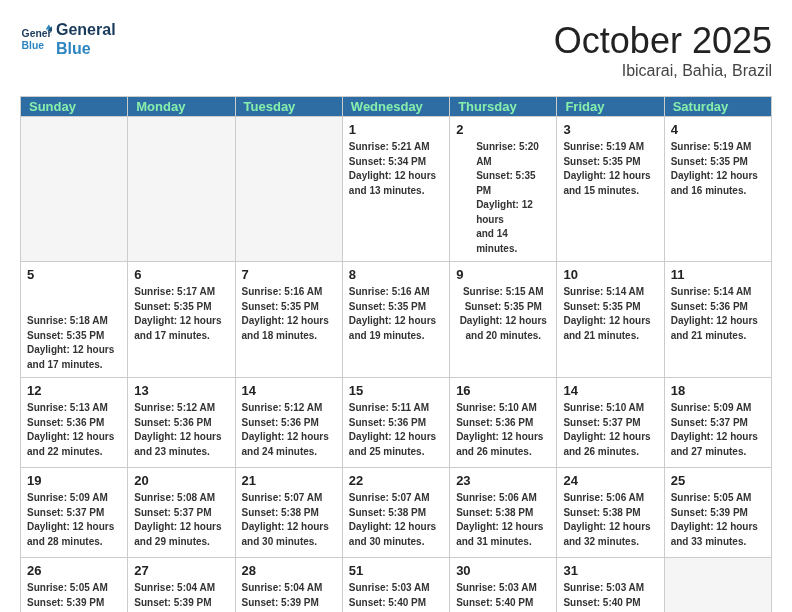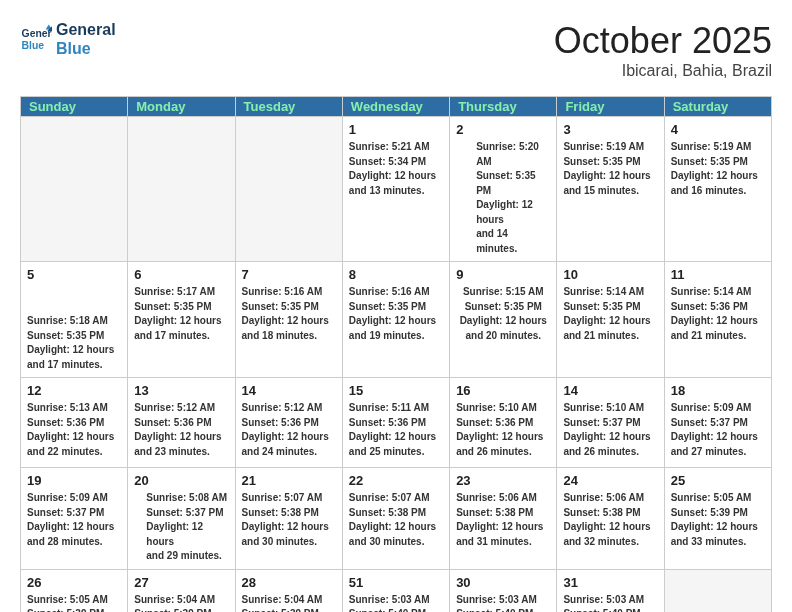--- a/index.html
+++ b/index.html
@@ -249,21 +249,21 @@
       <tr>
         <td>
           <div class="day-num">19</div>
           <div class="cell-text" style="white-space: pre-line;">Sunrise: 5:09 AM
 Sunset: 5:37 PM
 Daylight: 12 hours
 and 28 minutes.</div>
         </td>
         <td>
           <div class="day-num">20</div>
-          <div class="cell-text" style="white-space: pre-line; margin-left: 12px;">Sunrise: 5:08 AM
+          <div class="cell-text" style="white-space: pre-line;">Sunrise: 5:08 AM
 Sunset: 5:37 PM
 Daylight: 12 hours
 and 29 minutes.</div>
         </td>
         <td>
           <div class="day-num">21</div>
           <div class="cell-text" style="white-space: pre-line;">Sunrise: 5:07 AM
 Sunset: 5:38 PM
 Daylight: 12 hours
 and 30 minutes.</div>

